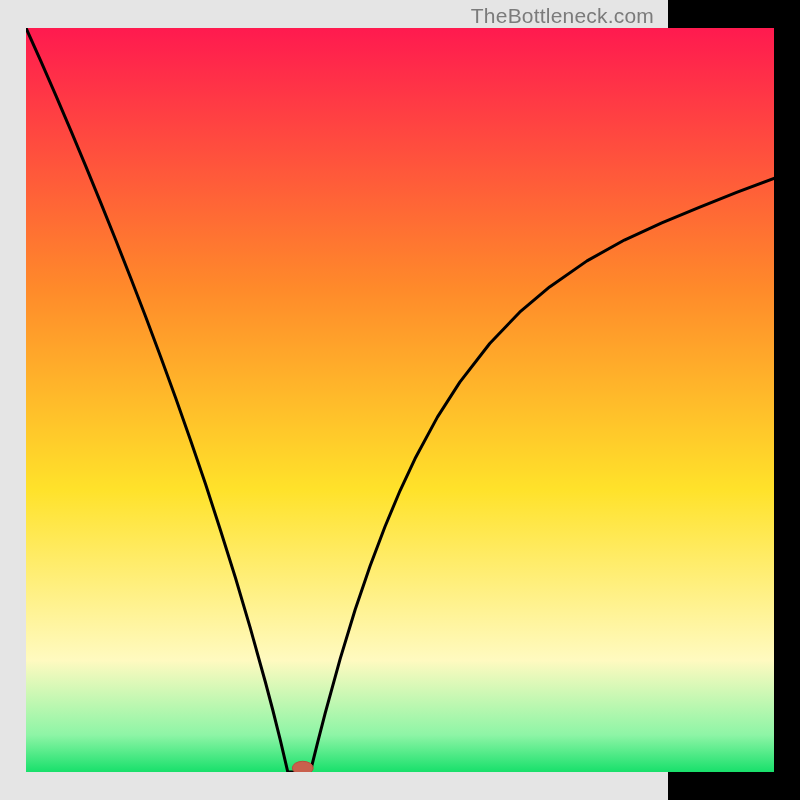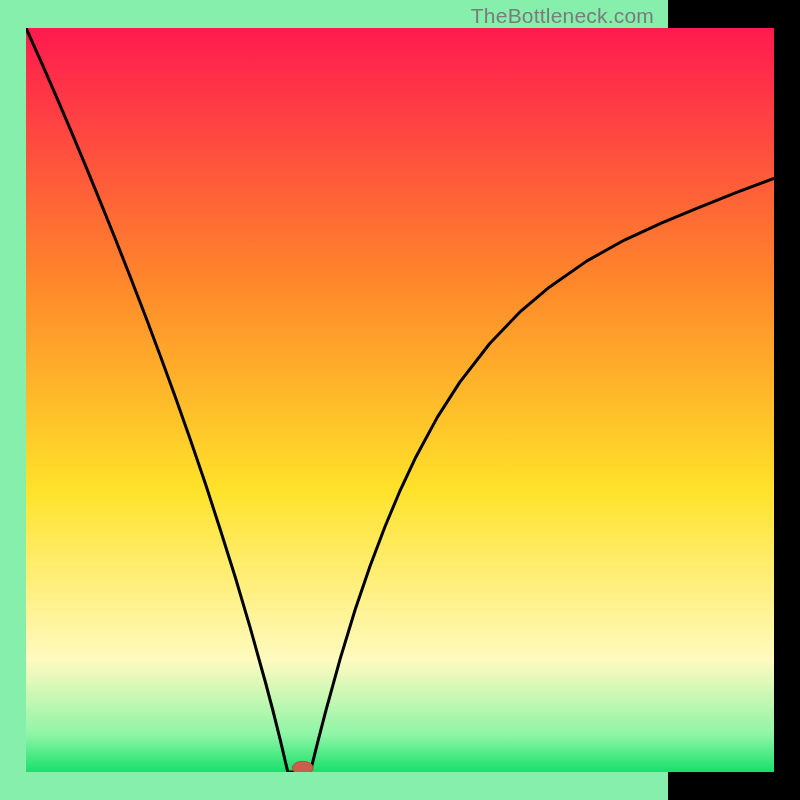--- a/index.html
+++ b/index.html
@@ -8,21 +8,21 @@
     width: 800px;
     height: 800px;
     overflow: hidden;
     background: #000;
     font-family: Arial, Helvetica, sans-serif;
   }
   .frame {
     position: relative;
     width: 668px;
     height: 800px;
-    background: #86efac;
+    background: #e5e5e5;
   }
   .watermark {
     position: absolute;
     top: 4px;
     right: 14px;
     color: #7b7b7b;
     font-size: 21px;
     font-weight: 500;
     letter-spacing: 0.2px;
     user-select: none;

